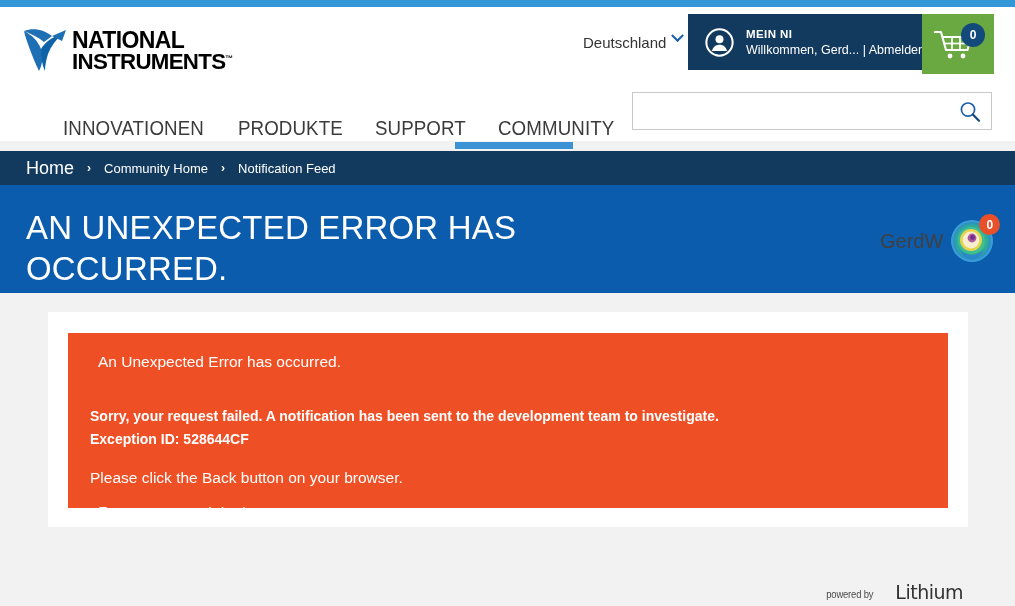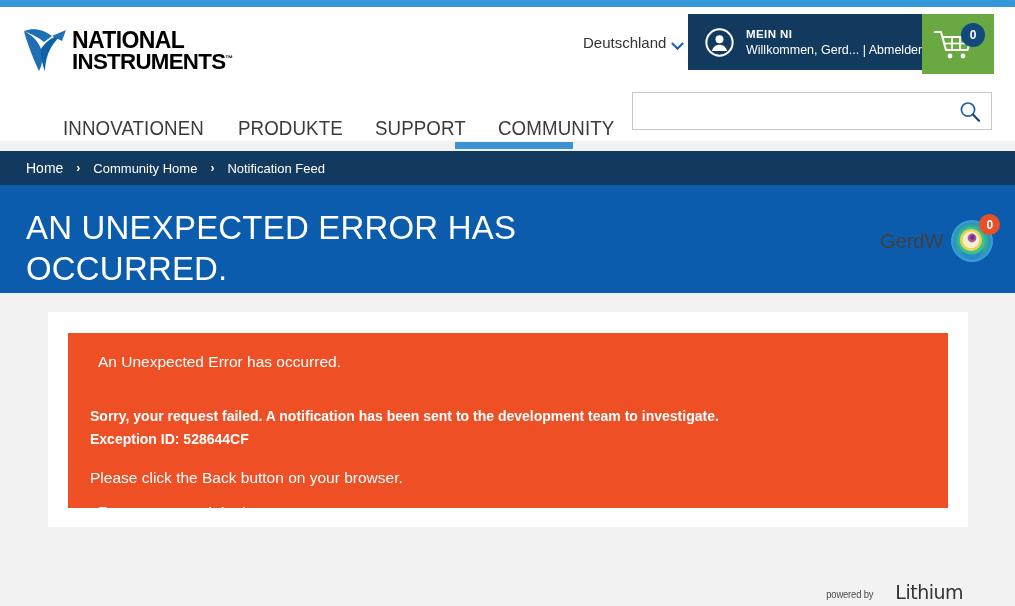--- a/index.html
+++ b/index.html
@@ -63,21 +63,21 @@
   }
 
   
   .country {
     position: absolute;
     top: 27px;
     left: 583px;
     font-size: 15px;
     color: #333333;
     display: flex;
-    align-items: flex-end;
+    align-items: flex-start;
     gap: 7px;
     cursor: pointer;
   }
   .chev {
     display: inline-block;
     width: 9px; height: 9px;
     border-right: 2.3px solid #1b5fa8;
     border-bottom: 2.3px solid #1b5fa8;
     transform: rotate(45deg) translate(-2px,-2px);
   }
@@ -208,21 +208,21 @@
     align-items: center;
     padding-left: 26px;
     gap: 13px;
   }
   .crumb {
     color: #ffffff;
     font-size: 13px;
     cursor: pointer;
     white-space: nowrap;
   }
-  .crumb.first { font-size: 14px; }
+  .crumb.first { font-size: 18px; }
   .crumb-sep {
     color: #ffffff;
     font-size: 12px;
     font-weight: bold;
   }
 
   
   .hero {
     position: absolute;
     top: 185px; left: 0;

